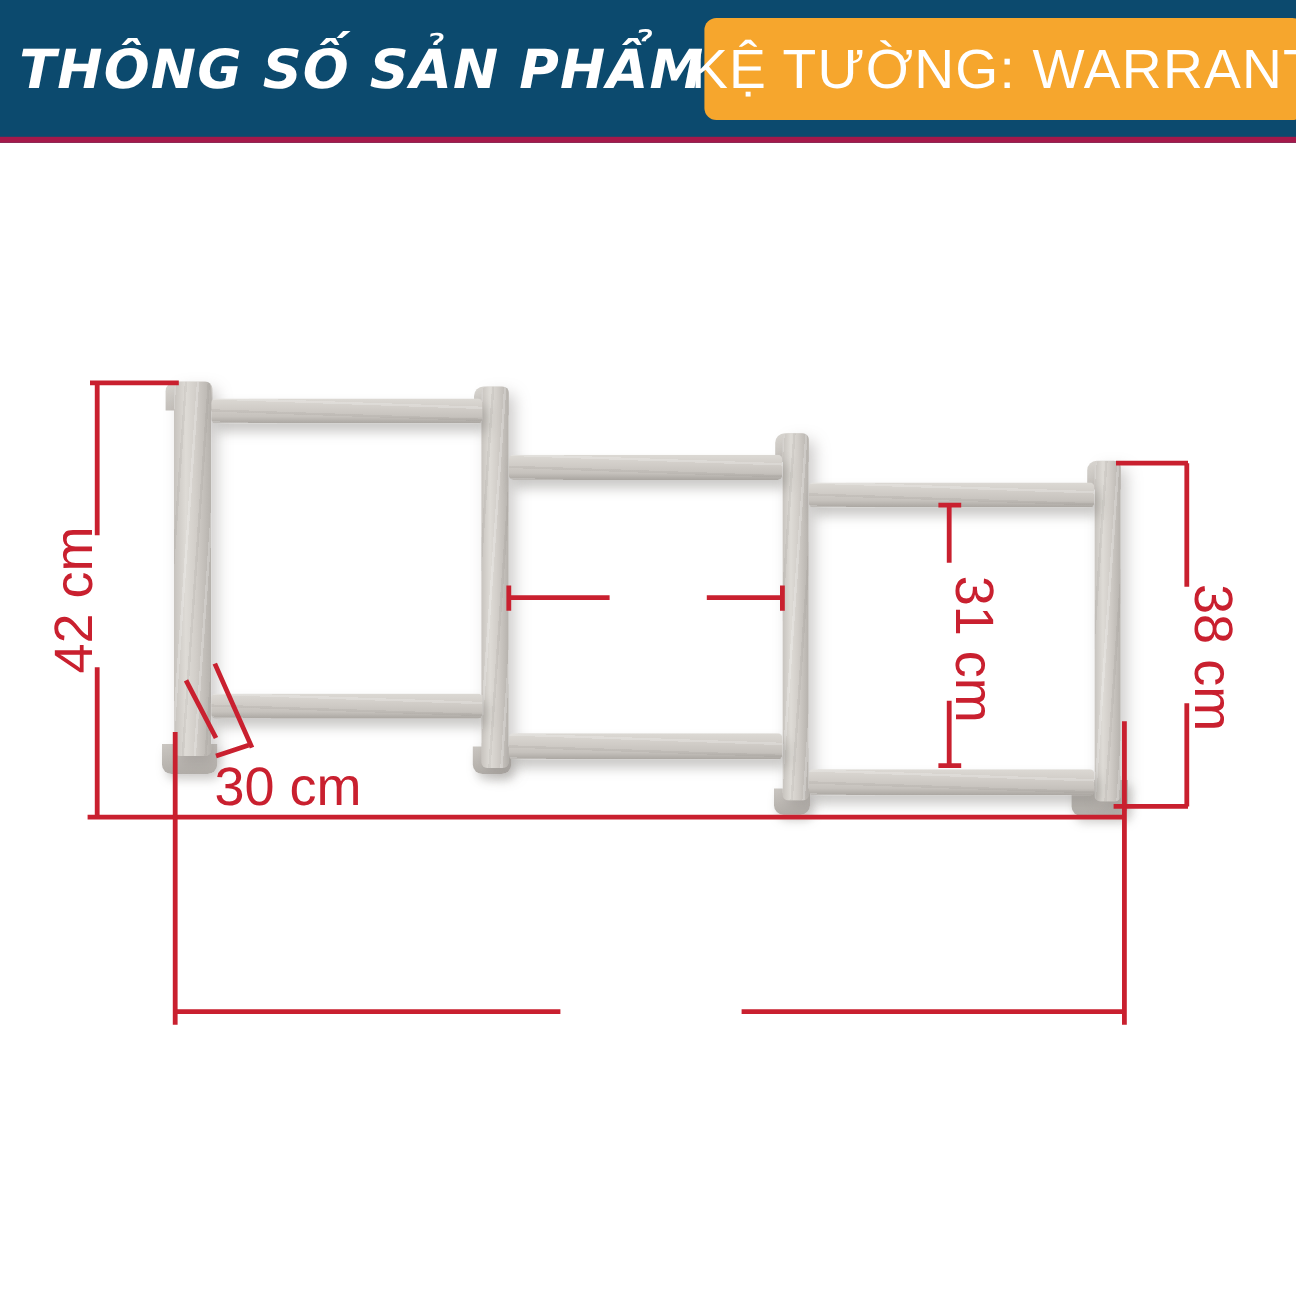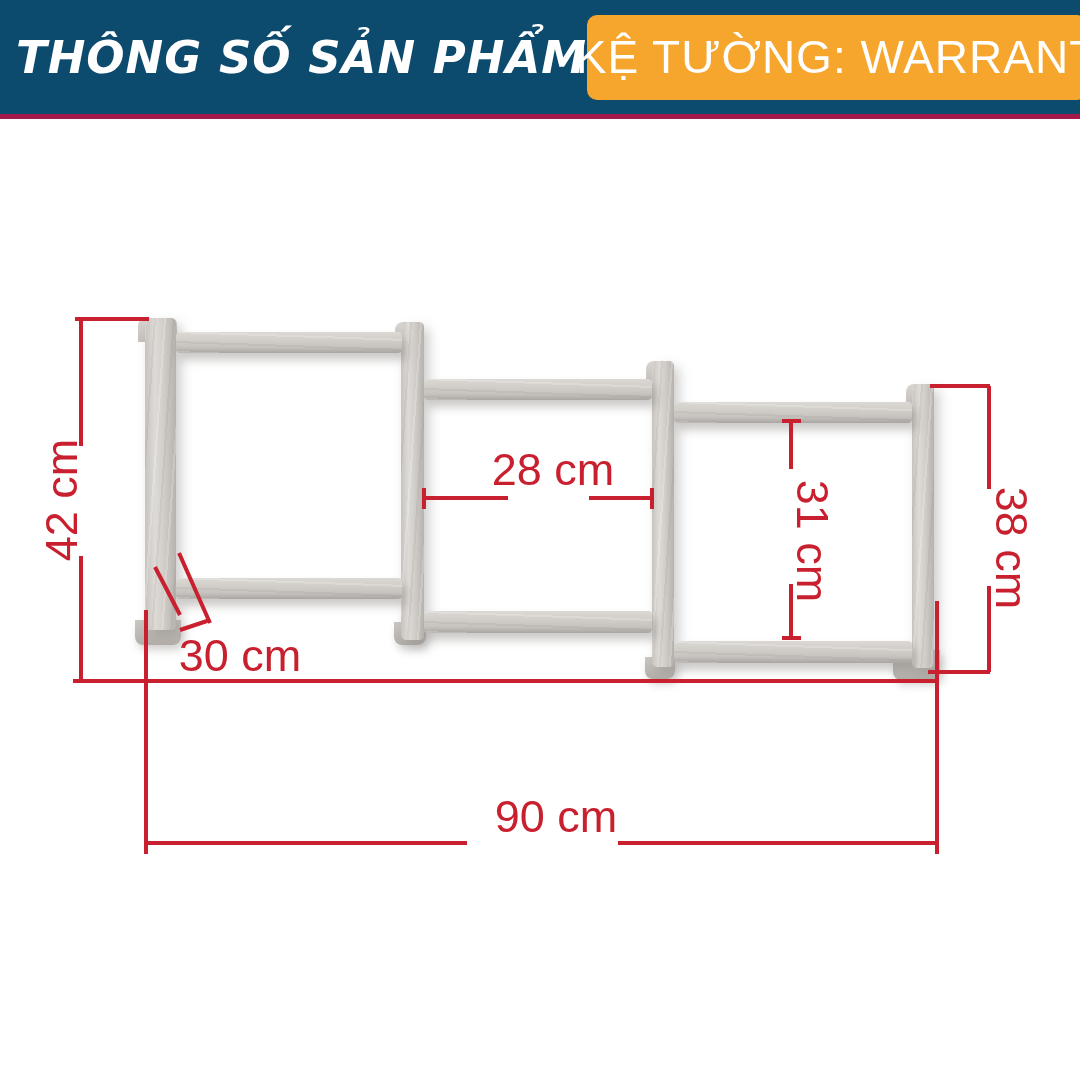--- a/index.html
+++ b/index.html
@@ -99,18 +99,16 @@
     <path d="M75 319 H149 M81 319 V446 M81 556 V681"></path>
     <path d="M73 681 H938"></path>
     <path d="M930 386 H990 M989 386 V489 M989 586 V672 M928 672 H990"></path>
     <path d="M146 610 V854 M937 601 V854 M146 843 H467 M618 843 H936"></path>
     <path d="M424 488 V509 M652 488 V509 M424 498 H508 M589 498 H651"></path>
     <path d="M782 421 H801 M782 638 H801 M791 421 V469 M791 584 V637"></path>
     <path d="M155 567 L180 615 M179 553 L210 623 M180 630 L207 621"></path>
   </svg>
 
   <div class="dim-label rot-ccw" style="left:61px;top:500px">42 cm</div>
-  <div class="dim-label" style="left:553px;top:469px">28 cm</div>
   <div class="dim-label rot-cw" style="left:812px;top:541px">31 cm</div>
   <div class="dim-label rot-cw" style="left:1011px;top:548px">38 cm</div>
   <div class="dim-label" style="left:240px;top:655px">30 cm</div>
-  <div class="dim-label" style="left:556px;top:816px">90 cm</div>
 </div>
 
 </body></html>

